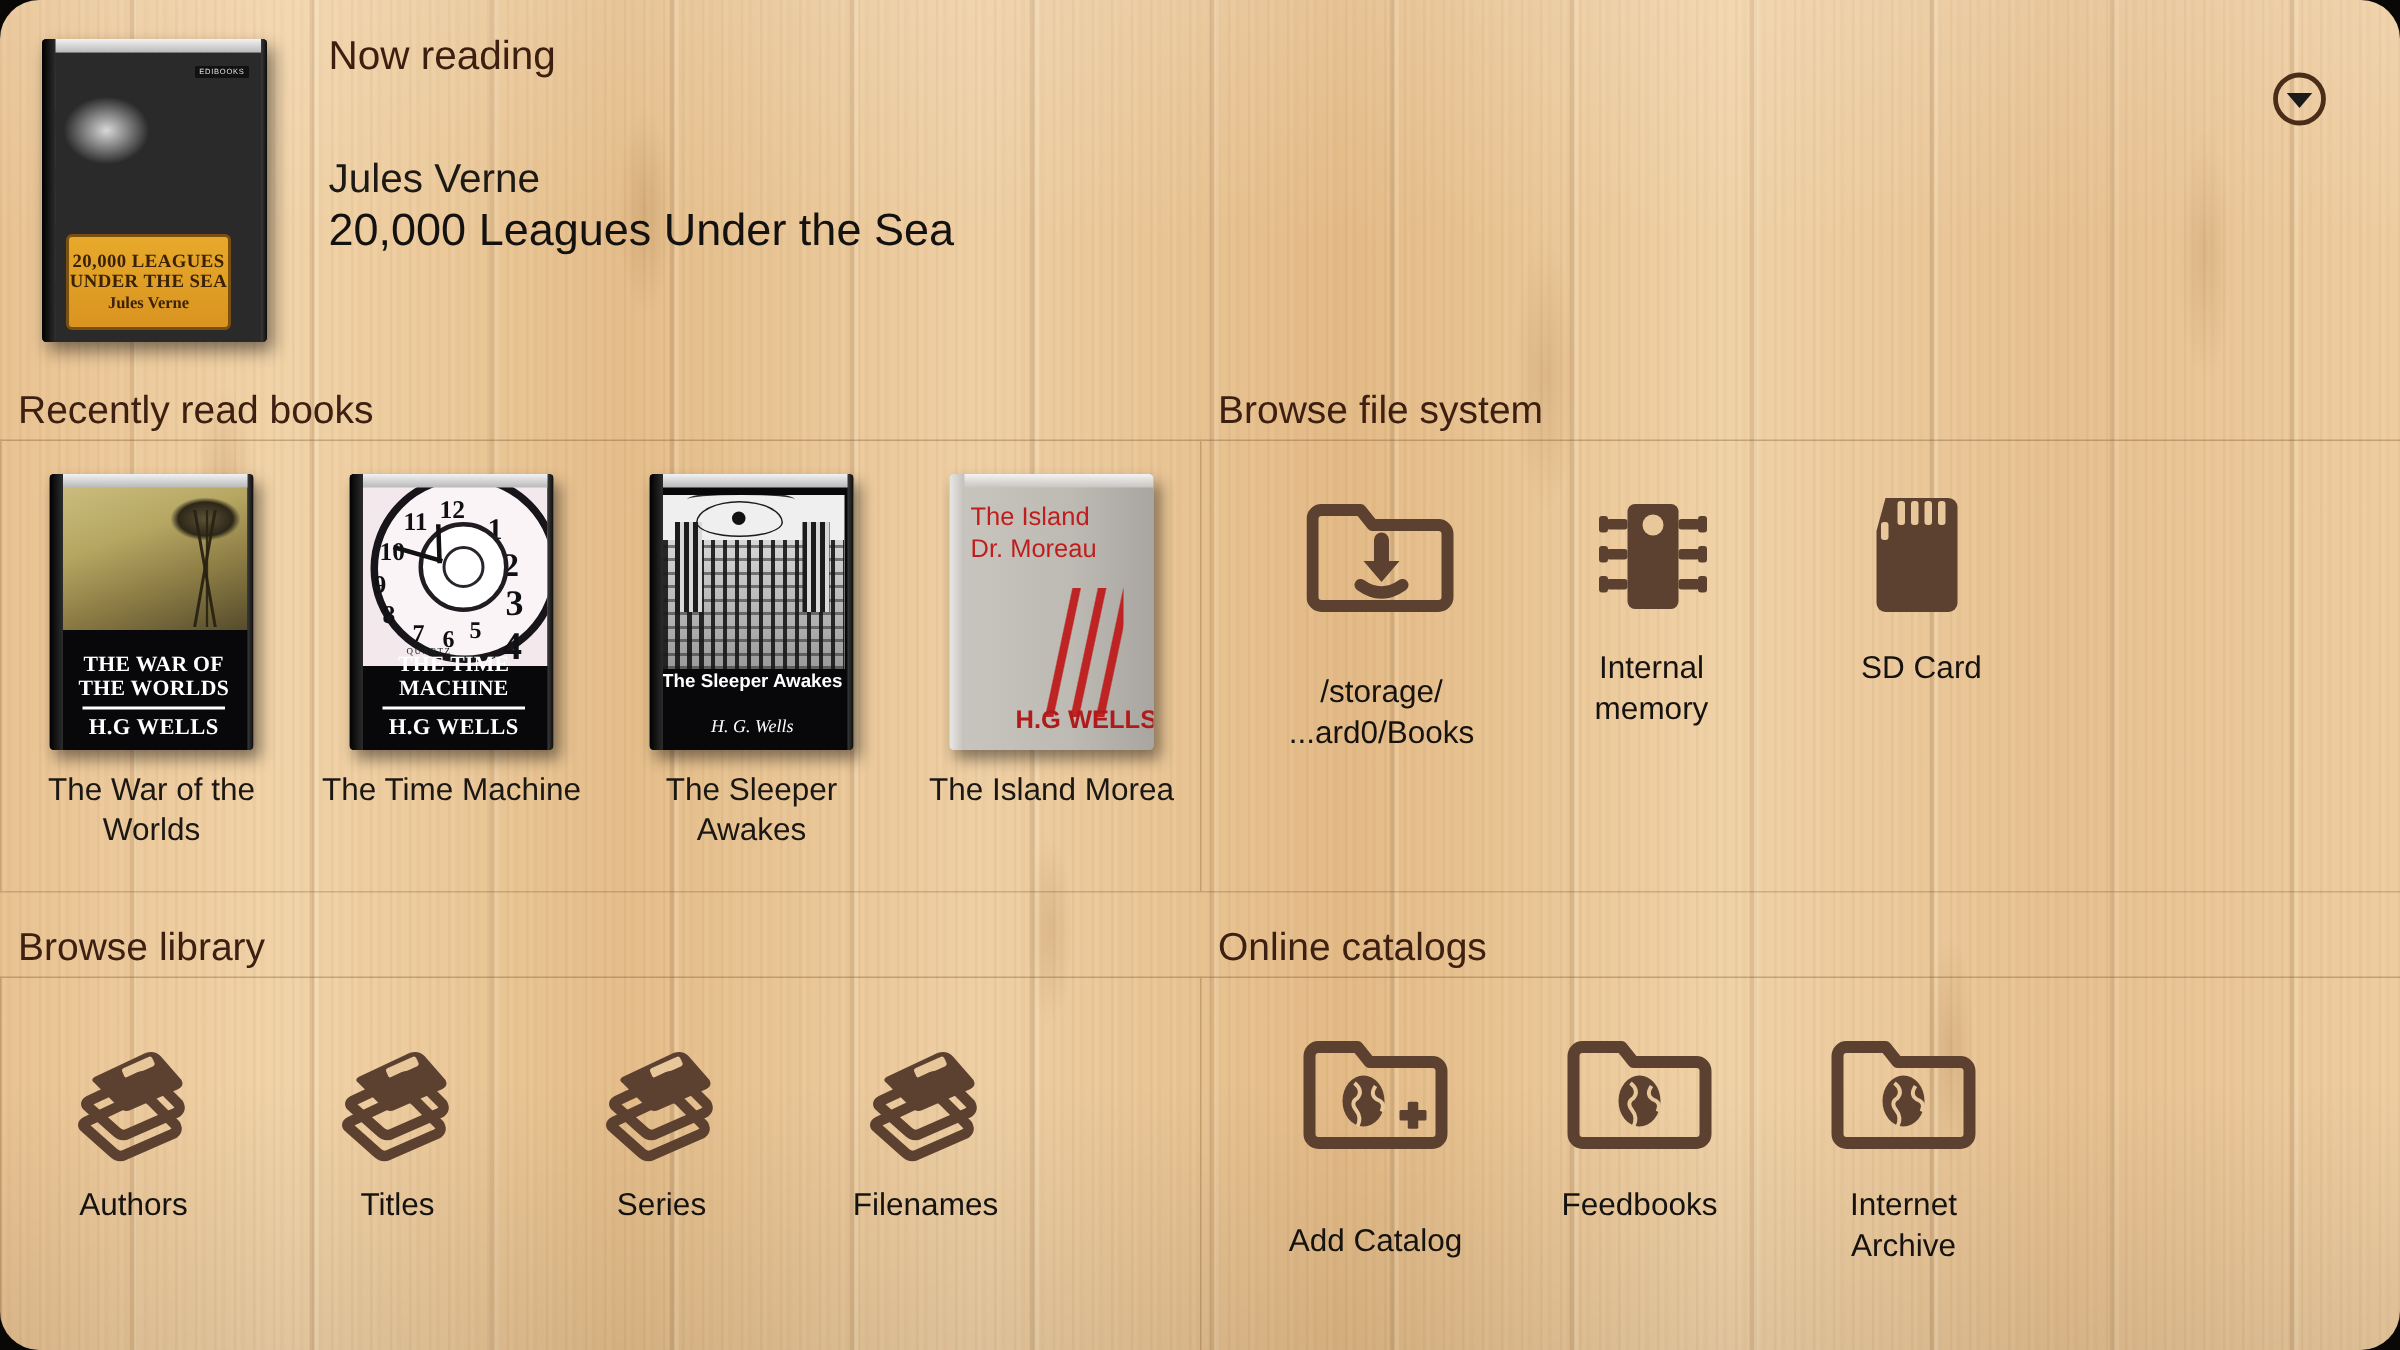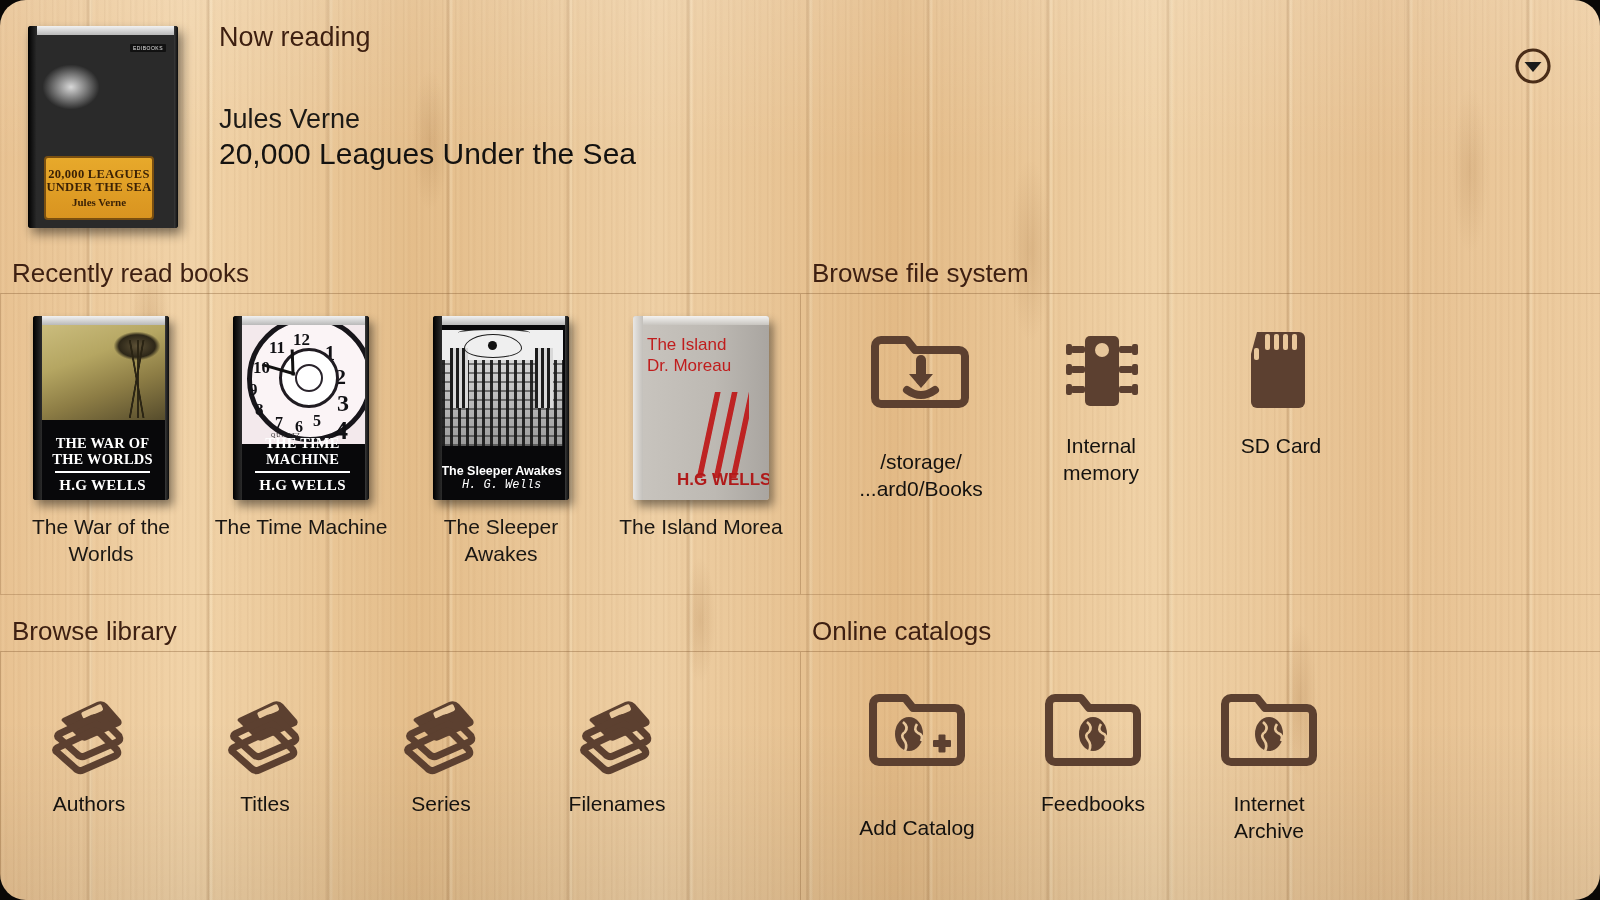--- a/index.html
+++ b/index.html
@@ -130,21 +130,21 @@
   .sa-brow{position:absolute;left:16px;top:-2px;width:72px;height:8px;border-top:2px solid #2a2a2a;border-radius:50%;}
   .sa-city{position:absolute;left:0;right:0;bottom:0;height:86px;
     background:
       repeating-linear-gradient(90deg, rgba(25,25,25,.92) 0px, rgba(25,25,25,.92) 3px, rgba(255,255,255,0) 3px, rgba(255,255,255,0) 8px),
       repeating-linear-gradient(0deg, rgba(40,40,40,.55) 0px, rgba(40,40,40,.55) 2px, rgba(255,255,255,0) 2px, rgba(255,255,255,0) 9px),
       linear-gradient(180deg,#d7d7d7,#9a9a9a);}
   .sa-towerL{position:absolute;left:8px;top:18px;width:18px;height:60px;background:repeating-linear-gradient(90deg,#1c1c1c 0 3px, #d9d9d9 3px 6px);}
   .sa-towerR{position:absolute;right:10px;top:18px;width:18px;height:60px;background:repeating-linear-gradient(90deg,#1c1c1c 0 3px, #d9d9d9 3px 6px);}
   .sa-cap{position:absolute;left:6px;right:5px;bottom:8px;text-align:center;color:#fff;}
   .sa-c1{font-size:12.5px;font-family:"Liberation Sans",sans-serif;font-weight:600;}
-  .sa-c2{font-size:12px;font-style:italic;font-family:Liberation Mono, monospace;margin-top:0;}
+  .sa-c2{font-size:12px;font-style:italic;font-family:Liberation Serif, serif;margin-top:16px;}
 
   
   .isl-body{position:absolute;inset:0;background:linear-gradient(90deg,#c9c5bf,#bdb9b3 60%,#a9a5a0);}
   .isl-t{position:absolute;left:14px;top:18px;color:#c01d1d;font-family:"Liberation Sans",sans-serif;font-size:17px;line-height:1.25;white-space:nowrap;}
   .isl-claw{position:absolute;left:40px;top:76px;width:76px;height:86px;
     background:
       linear-gradient(102deg, rgba(190,28,28,0) 44%, rgba(190,28,28,.95) 45%, rgba(190,28,28,.95) 50%, rgba(190,28,28,0) 51%),
       linear-gradient(102deg, rgba(190,28,28,0) 62%, rgba(190,28,28,.95) 63%, rgba(190,28,28,.95) 68%, rgba(190,28,28,0) 69%),
       linear-gradient(102deg, rgba(190,28,28,0) 80%, rgba(190,28,28,.95) 81%, rgba(190,28,28,.95) 86%, rgba(190,28,28,0) 87%);}
   .isl-a{position:absolute;left:44px;bottom:10px;color:#b01a1a;font-size:17px;font-weight:700;white-space:nowrap;}

